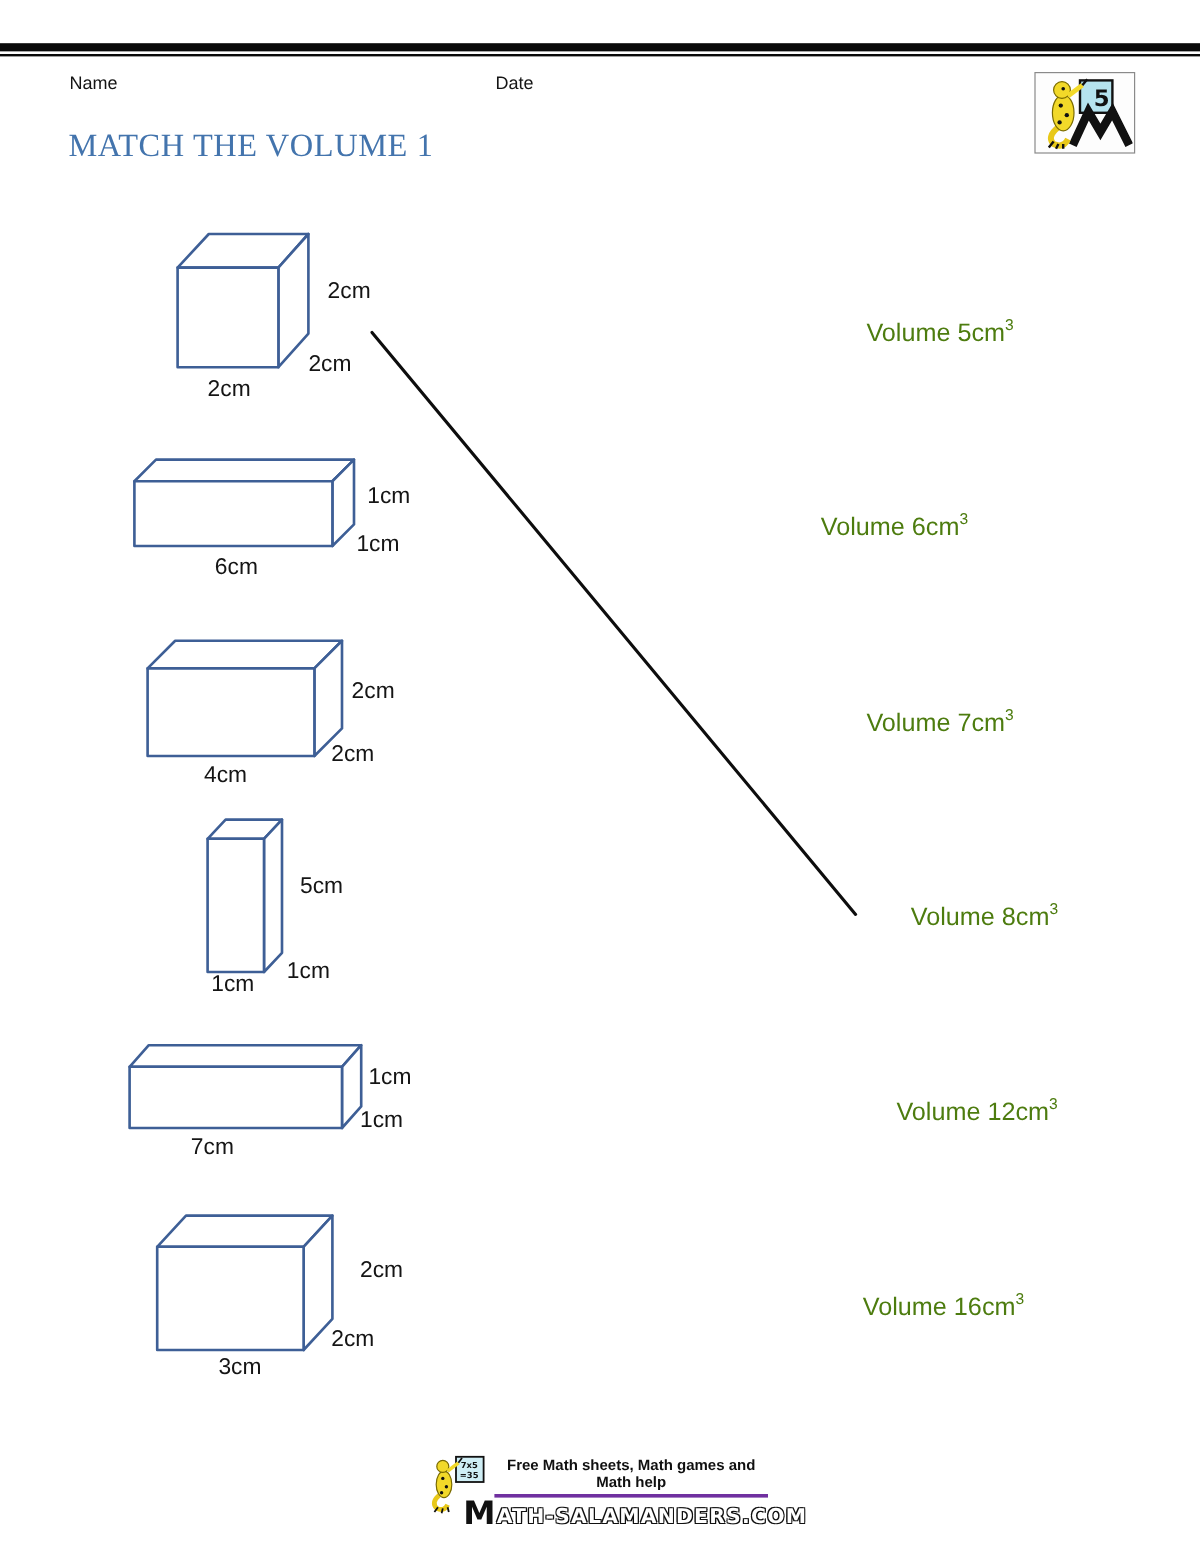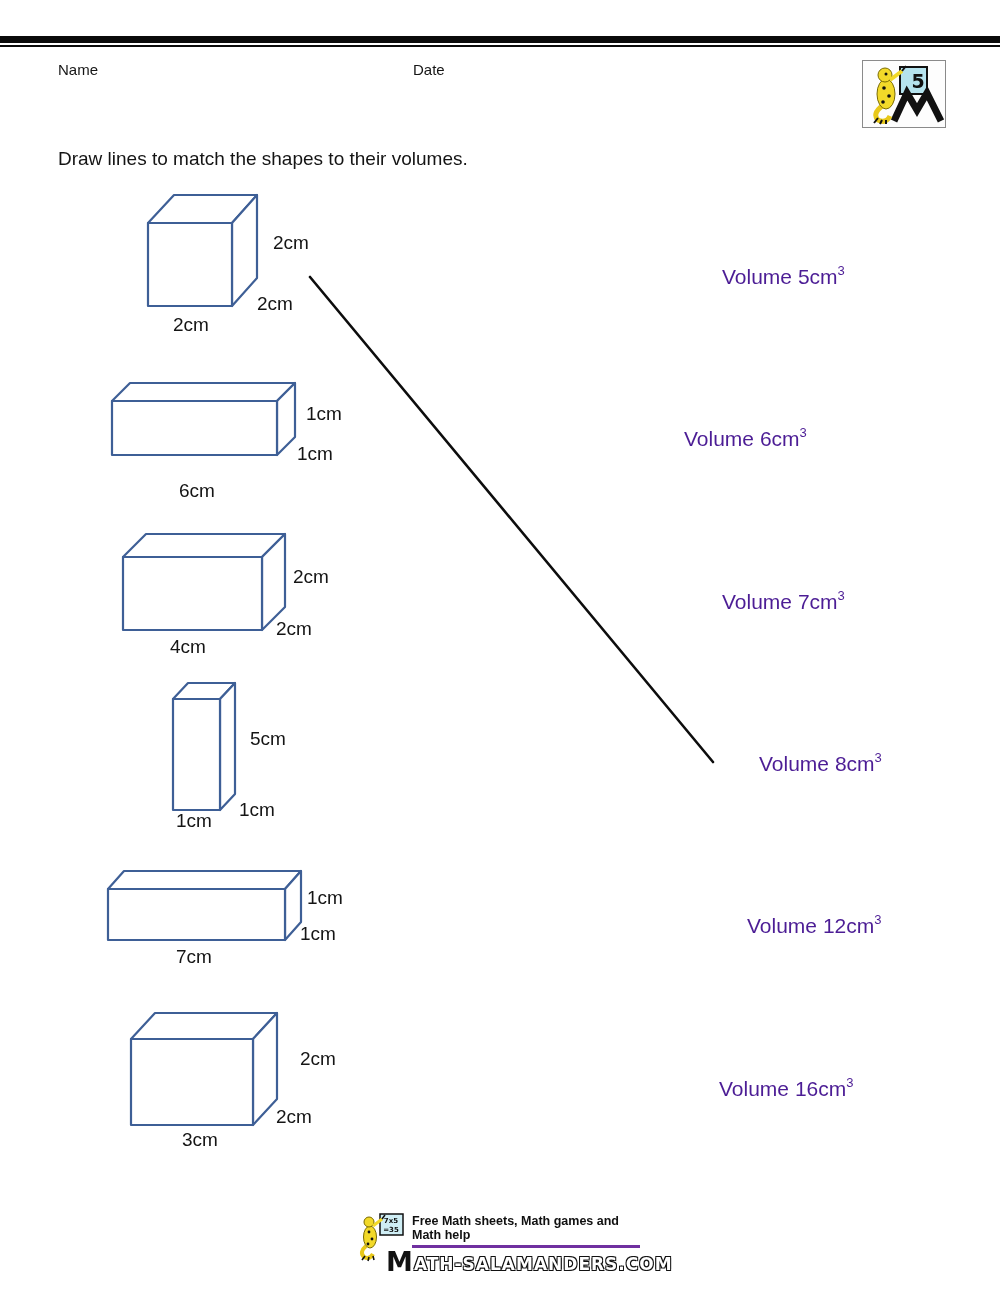--- a/index.html
+++ b/index.html
@@ -20,30 +20,30 @@
   
   .logo-box{position:absolute;left:862px;top:60px;width:84px;height:68px;background:#fdfdfd;
             border:1.5px solid #8a8a8a;box-sizing:border-box;display:flex;align-items:center;justify-content:center;}
 
   
   .shape{position:absolute;}
   .shape polygon{fill:#fff;stroke:var(--shape-stroke,#3e5f96);stroke-width:2.2;stroke-linejoin:round;}
   .dim{position:absolute;font-size:19px;color:#151515;white-space:nowrap;}
 
   
-  .vol{position:absolute;font-size:21px;color:#4c1d95;white-space:nowrap;}
+  .vol{position:absolute;font-size:21px;color:#4d7c0f;white-space:nowrap;}
   .vol sup{font-size:13px;position:relative;top:-1px;}
 
   
   .overlay{position:absolute;left:0;top:0;width:1000px;height:1294px;pointer-events:none;}
   .overlay line{stroke:#0d0d0d;stroke-width:2.6;stroke-linecap:round;}
 
   
   .footer{position:absolute;left:356px;top:1212px;display:flex;align-items:flex-start;}
-  .footer-text{margin-left:4px;}
+  .footer-text{margin-left:4px;text-align:center;}
   .tagline{font-size:12.5px;font-weight:bold;color:#101010;padding:2px 0 3px 0;width:228px;
            border-bottom:3px solid var(--footer-rule,#7030a0);}
   .wordmark{display:flex;align-items:flex-end;margin-left:-26px;margin-top:0px;line-height:1;}
   .site-initial{font-size:27px;font-weight:bold;color:#111;font-family:"DejaVu Sans",sans-serif;}
   .site-name{font-size:17px;font-weight:bold;letter-spacing:1px;color:#fff;margin-left:1px;padding-bottom:2px;
              font-family:"DejaVu Sans",sans-serif;
              text-shadow:-1px -1px 0 #111,1px -1px 0 #111,-1px 1px 0 #111,1px 1px 0 #111;}
   svg text{font-family:"DejaVu Sans",sans-serif;}
 </style>
 </head>
@@ -76,39 +76,39 @@
         <line x1="18" y1="58" x2="16" y2="62" stroke="#111" stroke-width="2"></line>
         <line x1="22" y1="58" x2="22" y2="62" stroke="#111" stroke-width="2"></line>
         <circle cx="20" cy="26" r="1.8" fill="#111"></circle>
         <circle cx="25" cy="34" r="1.8" fill="#111"></circle>
         <circle cx="19" cy="40" r="1.8" fill="#111"></circle>
         <circle cx="22" cy="12" r="1.5" fill="#111"></circle>
       </g>
     </svg>
   </div>
 
-  <div class="abs instruction" style="left:58px;top:148px">Draw lines to match the shapes to their volumes.</div>
+  <div class="abs title" style="left:57px;top:106px">MATCH THE VOLUME 1</div>
 
   <svg class="shape" style="left:145px;top:192px" width="120" height="120">
     <polygon points="3,31 29,3 112,3 87,31"></polygon>
     <polygon points="87,31 112,3 112,86 87,114"></polygon>
     <polygon points="3,31 87,31 87,114 3,114"></polygon>
   </svg>
   <div class="dim" style="left:273px;top:232px">2cm</div>
   <div class="dim" style="left:257px;top:293px">2cm</div>
   <div class="dim" style="left:173px;top:314px">2cm</div>
 
   <svg class="shape" style="left:107px;top:378px" width="195" height="85">
     <polygon points="5,23 23,5 188,5 170,23"></polygon>
     <polygon points="170,23 188,5 188,59 170,77"></polygon>
     <polygon points="5,23 170,23 170,77 5,77"></polygon>
   </svg>
   <div class="dim" style="left:306px;top:403px">1cm</div>
   <div class="dim" style="left:297px;top:443px">1cm</div>
-  <div class="dim" style="left:179px;top:480px">6cm</div>
+  <div class="dim" style="left:179px;top:462px">6cm</div>
 
   <svg class="shape" style="left:118px;top:528px" width="175" height="105">
     <polygon points="5,29 28,6 167,6 144,29"></polygon>
     <polygon points="144,29 167,6 167,79 144,102"></polygon>
     <polygon points="5,29 144,29 144,102 5,102"></polygon>
   </svg>
   <div class="dim" style="left:293px;top:566px">2cm</div>
   <div class="dim" style="left:276px;top:618px">2cm</div>
   <div class="dim" style="left:170px;top:636px">4cm</div>
 
@@ -121,21 +121,21 @@
   <div class="dim" style="left:239px;top:799px">1cm</div>
   <div class="dim" style="left:176px;top:810px">1cm</div>
 
   <svg class="shape" style="left:103px;top:866px" width="205" height="80">
     <polygon points="5,23 21,5 198,5 182,23"></polygon>
     <polygon points="182,23 198,5 198,56 182,74"></polygon>
     <polygon points="5,23 182,23 182,74 5,74"></polygon>
   </svg>
   <div class="dim" style="left:307px;top:887px">1cm</div>
   <div class="dim" style="left:300px;top:923px">1cm</div>
-  <div class="dim" style="left:176px;top:946px">7cm</div>
+  <div class="dim" style="left:159px;top:946px">7cm</div>
 
   <svg class="shape" style="left:126px;top:1007px" width="160" height="125">
     <polygon points="5,32 29,6 151,6 127,32"></polygon>
     <polygon points="127,32 151,6 151,92 127,118"></polygon>
     <polygon points="5,32 127,32 127,118 5,118"></polygon>
   </svg>
   <div class="dim" style="left:300px;top:1048px">2cm</div>
   <div class="dim" style="left:276px;top:1106px">2cm</div>
   <div class="dim" style="left:182px;top:1129px">3cm</div>
 

